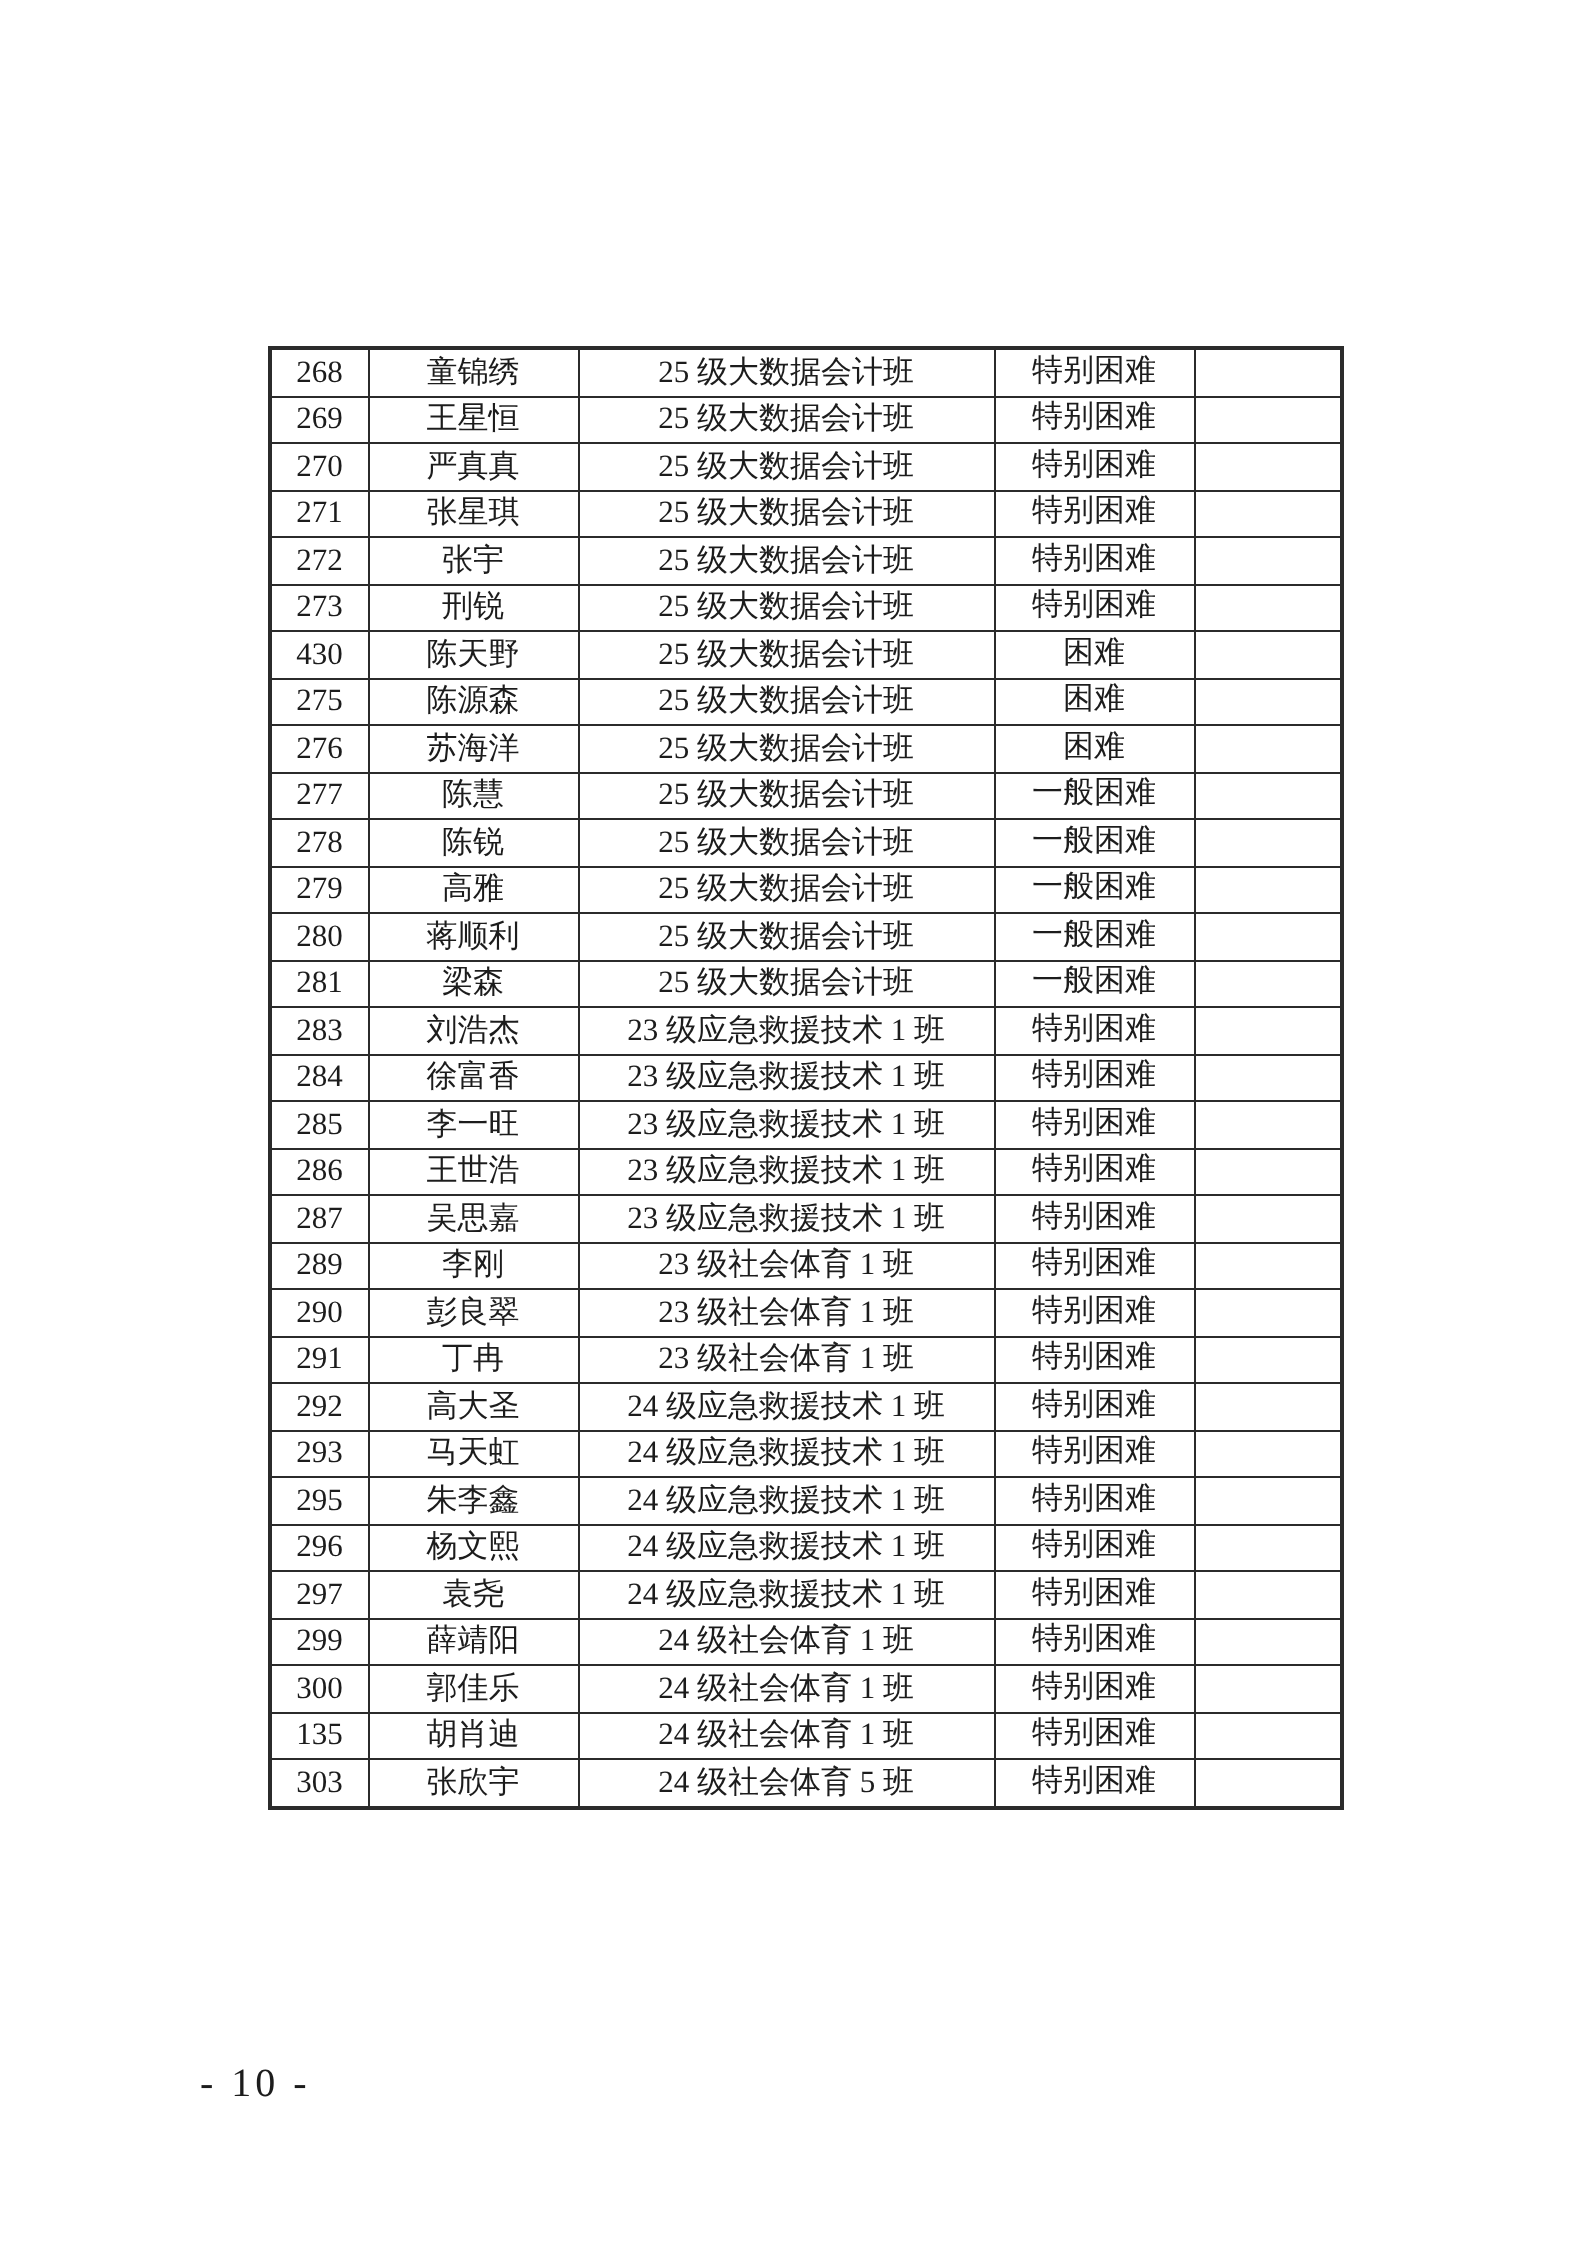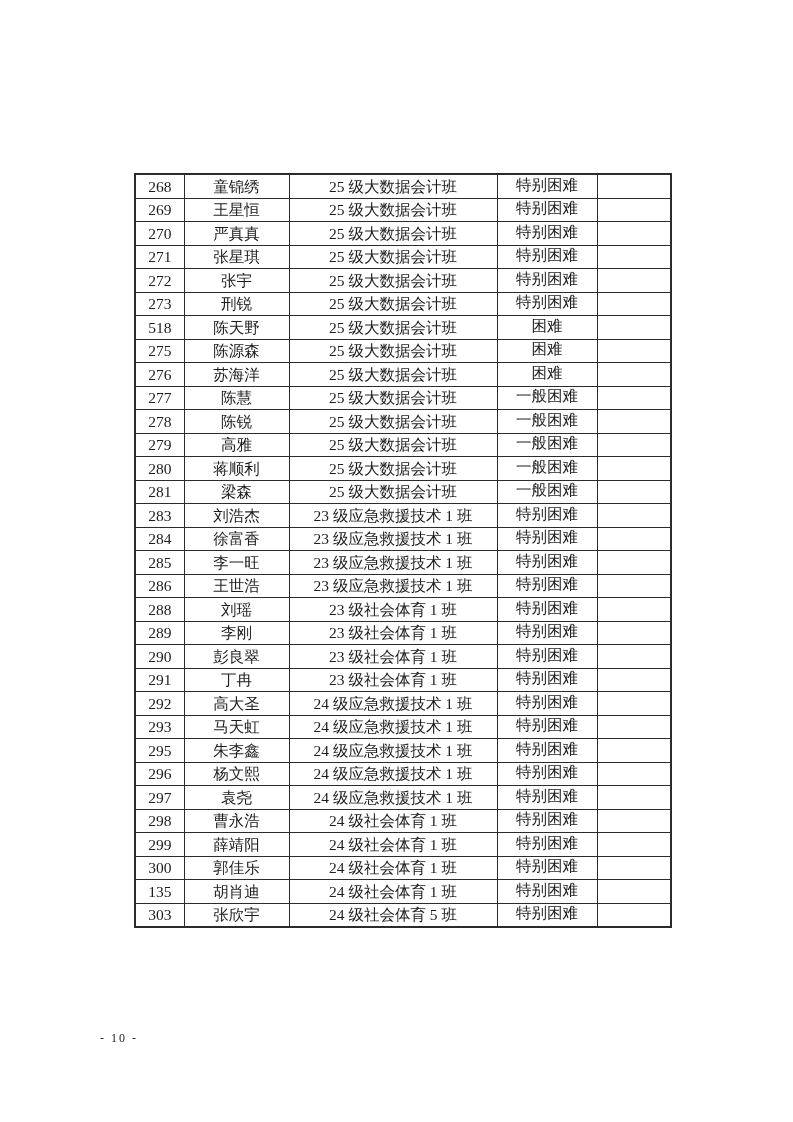--- a/index.html
+++ b/index.html
@@ -43,21 +43,21 @@
   }
   .c-no    { width: 49px;  }
   .c-name  { width: 105px; }
   .c-class { width: 208px; }
   .c-level { width: 100px; font-family: Liberation Mono, monospace; }
   .c-note  { width: 74px;  }
   .page-footer {
     position: absolute;
     left: 100px;
     top: 1031px;
-    font-size: 12px;
+    font-size: 20px;
     color: #1c1c1c;
     letter-spacing: 2px;
   }
 </style>
 </head>
 <body>
 
 <div class="page">
 
   <table class="student-table">
@@ -105,21 +105,21 @@
     <td class="c-note"></td>
   </tr>
         <tr>
     <td class="c-no">273</td>
     <td class="c-name">刑锐</td>
     <td class="c-class">25 级大数据会计班</td>
     <td class="c-level">特别困难</td>
     <td class="c-note"></td>
   </tr>
         <tr>
-    <td class="c-no">518</td>
+    <td class="c-no">430</td>
     <td class="c-name">陈天野</td>
     <td class="c-class">25 级大数据会计班</td>
     <td class="c-level">困难</td>
     <td class="c-note"></td>
   </tr>
         <tr>
     <td class="c-no">275</td>
     <td class="c-name">陈源森</td>
     <td class="c-class">25 级大数据会计班</td>
     <td class="c-level">困难</td>
@@ -189,23 +189,23 @@
     <td class="c-note"></td>
   </tr>
         <tr>
     <td class="c-no">286</td>
     <td class="c-name">王世浩</td>
     <td class="c-class">23 级应急救援技术 1 班</td>
     <td class="c-level">特别困难</td>
     <td class="c-note"></td>
   </tr>
         <tr>
-    <td class="c-no">288</td>
-    <td class="c-name">刘瑶</td>
-    <td class="c-class">23 级社会体育 1 班</td>
+    <td class="c-no">287</td>
+    <td class="c-name">吴思嘉</td>
+    <td class="c-class">23 级应急救援技术 1 班</td>
     <td class="c-level">特别困难</td>
     <td class="c-note"></td>
   </tr>
         <tr>
     <td class="c-no">289</td>
     <td class="c-name">李刚</td>
     <td class="c-class">23 级社会体育 1 班</td>
     <td class="c-level">特别困难</td>
     <td class="c-note"></td>
   </tr>
@@ -252,27 +252,20 @@
     <td class="c-note"></td>
   </tr>
         <tr>
     <td class="c-no">297</td>
     <td class="c-name">袁尧</td>
     <td class="c-class">24 级应急救援技术 1 班</td>
     <td class="c-level">特别困难</td>
     <td class="c-note"></td>
   </tr>
         <tr>
-    <td class="c-no">298</td>
-    <td class="c-name">曹永浩</td>
-    <td class="c-class">24 级社会体育 1 班</td>
-    <td class="c-level">特别困难</td>
-    <td class="c-note"></td>
-  </tr>
-        <tr>
     <td class="c-no">299</td>
     <td class="c-name">薛靖阳</td>
     <td class="c-class">24 级社会体育 1 班</td>
     <td class="c-level">特别困难</td>
     <td class="c-note"></td>
   </tr>
         <tr>
     <td class="c-no">300</td>
     <td class="c-name">郭佳乐</td>
     <td class="c-class">24 级社会体育 1 班</td>

